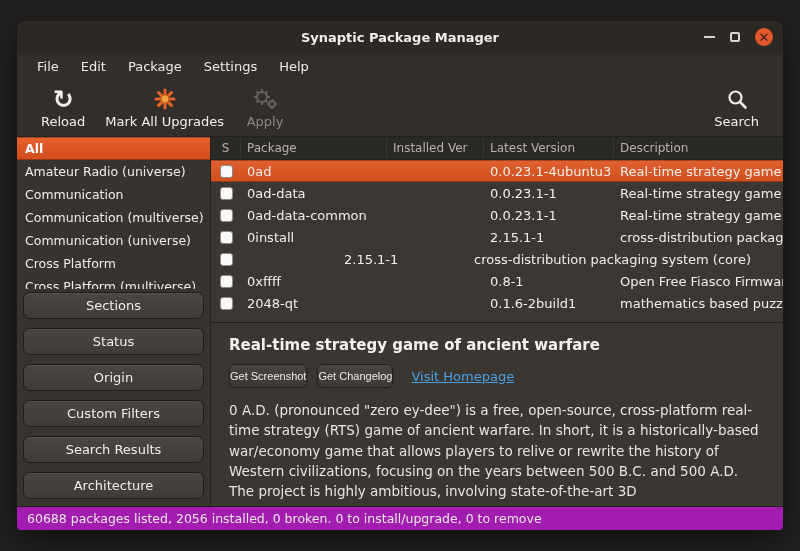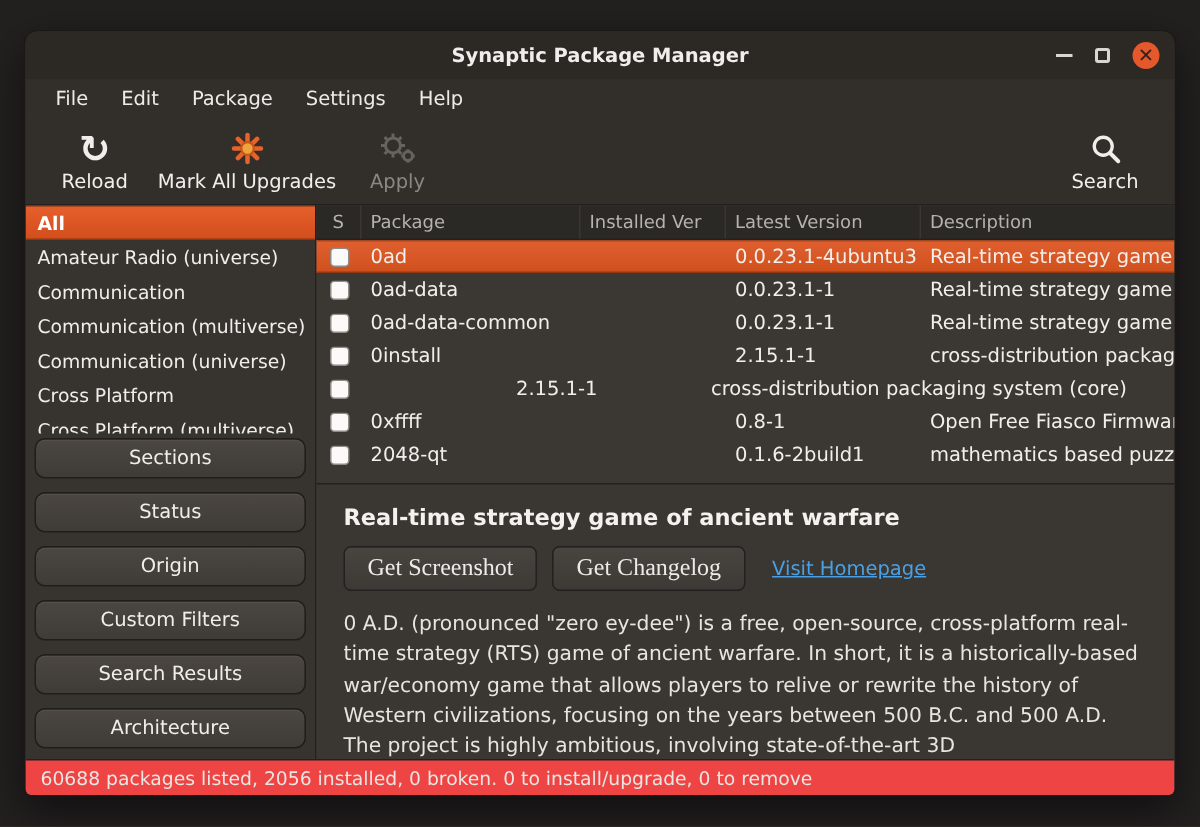--- a/index.html
+++ b/index.html
@@ -67,26 +67,26 @@
   .cell { padding: 0 6px; white-space: nowrap; overflow: hidden; }
   .cell.w-s { display: flex; align-items: center; justify-content: center; }
   .checkbox { width: 13px; height: 13px; background: #fbfaf8; border: 1px solid #8f8b86; border-radius: 3px; }
   .table-gap { height: 8px; flex: 0 0 auto; }
 
   
   .details { flex: 1; border-top: 1px solid #232120; background: #3a3631; overflow: hidden; padding: 13px 18px 0 18px; min-height: 0; }
   .d-title { font-size: 15px; font-weight: bold; color: #f4f2ef; }
   .d-actions { display: flex; align-items: center; gap: 10px; margin-top: 10px; }
   .d-btn { background: linear-gradient(#484440, #3d3935); border: 1px solid #222020; border-radius: 5px;
-    padding: 5px 15px; font-size: 16px; color: #edebe8; cursor: default; font-family: Liberation Serif, serif; }
+    padding: 5px 0; font-size: 11px; color: #edebe8; cursor: default; }
   .d-link { font-size: 13px; color: #4aa0e4; text-decoration: underline; font-weight: normal; margin-left: 8px; cursor: pointer; }
   .d-body { margin-top: 12px; font-size: 13.5px; line-height: 1.5; color: #e8e5e1; max-width: 572px; }
 
   
-  .statusbar { height: 24px; background: #ef4444; border-top: 1px solid #232120; display: flex; align-items: center;
+  .statusbar { height: 24px; background: #a21caf; border-top: 1px solid #232120; display: flex; align-items: center;
     padding-left: 10px; font-size: 12.5px; color: #e8e6e2; flex: 0 0 auto; }
 </style>
 </head>
 <body>
 
 <div class="stage">
   <div class="window">
 
     <div class="titlebar">
       <div class="title">Synaptic Package Manager</div>

